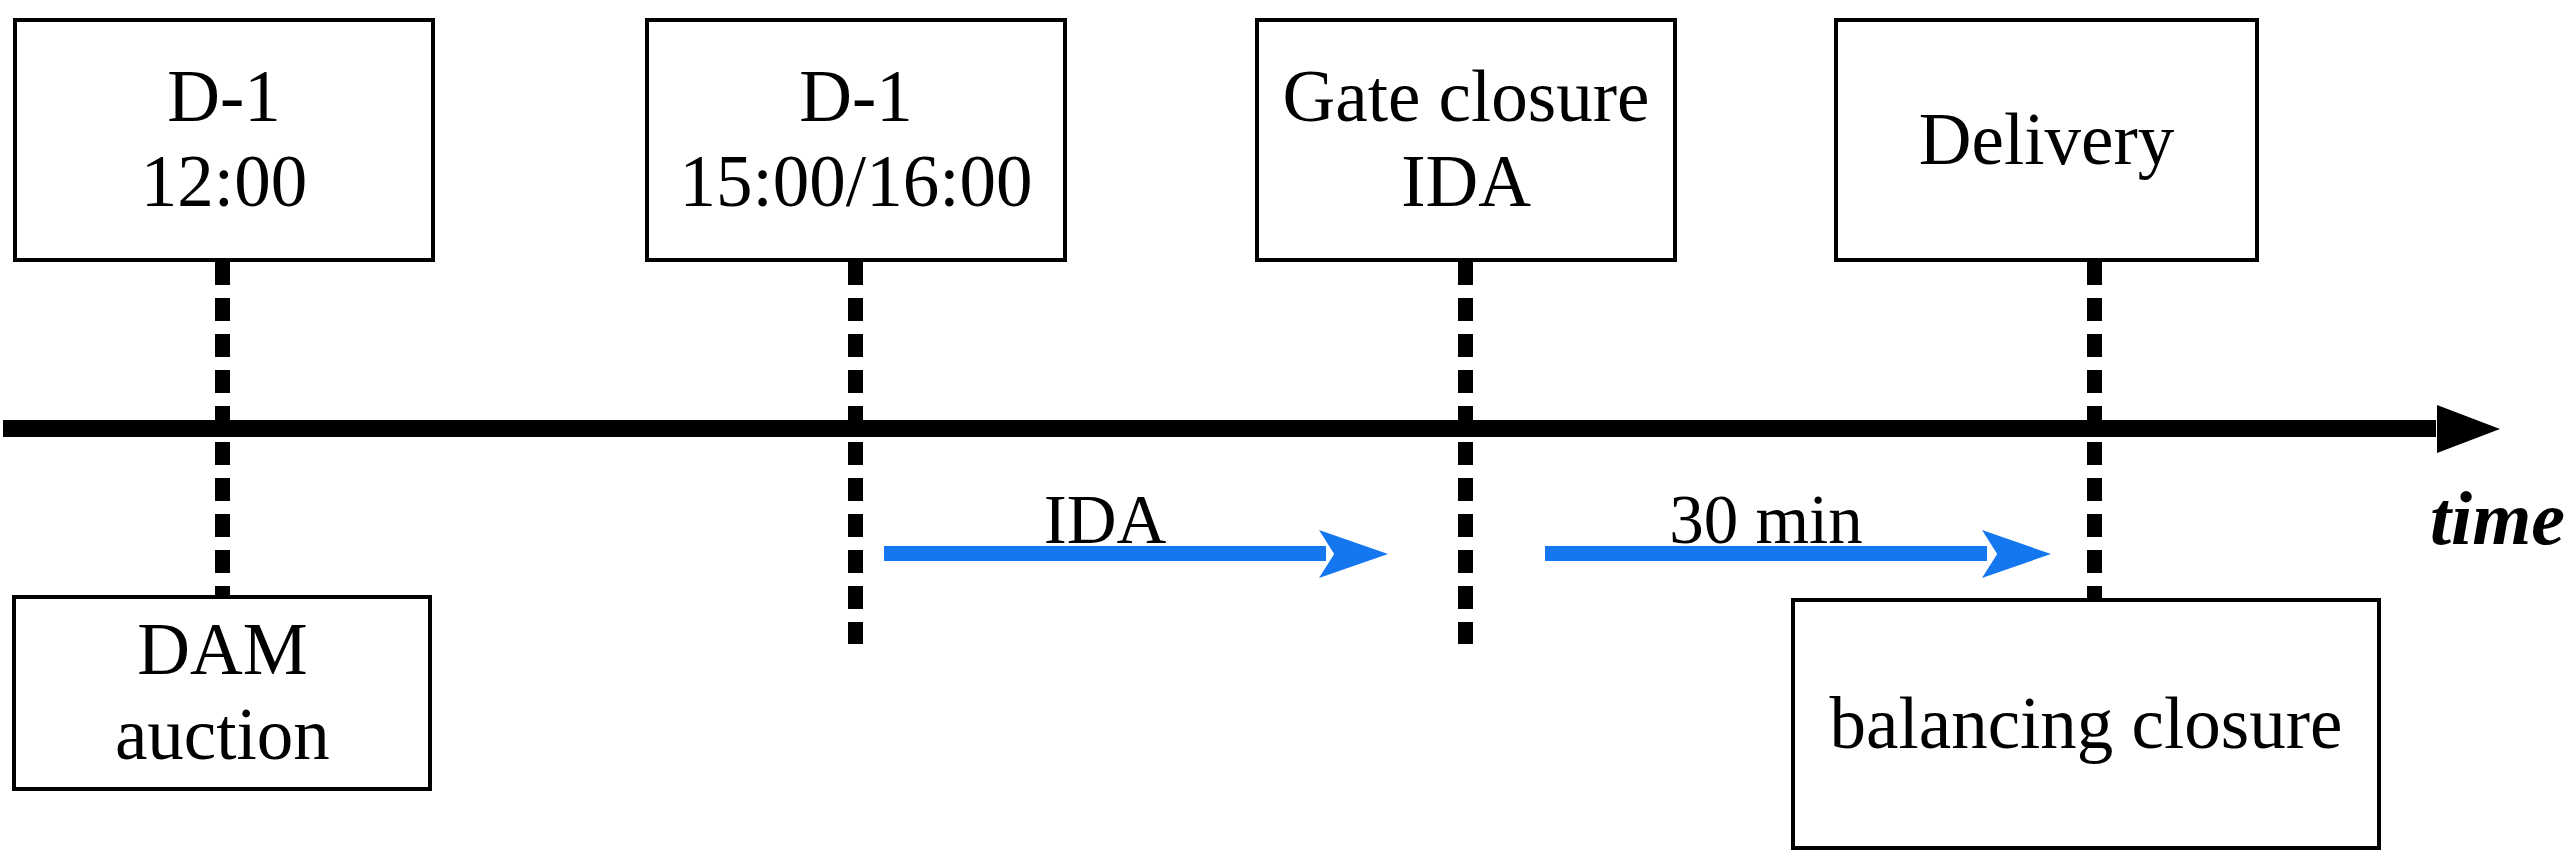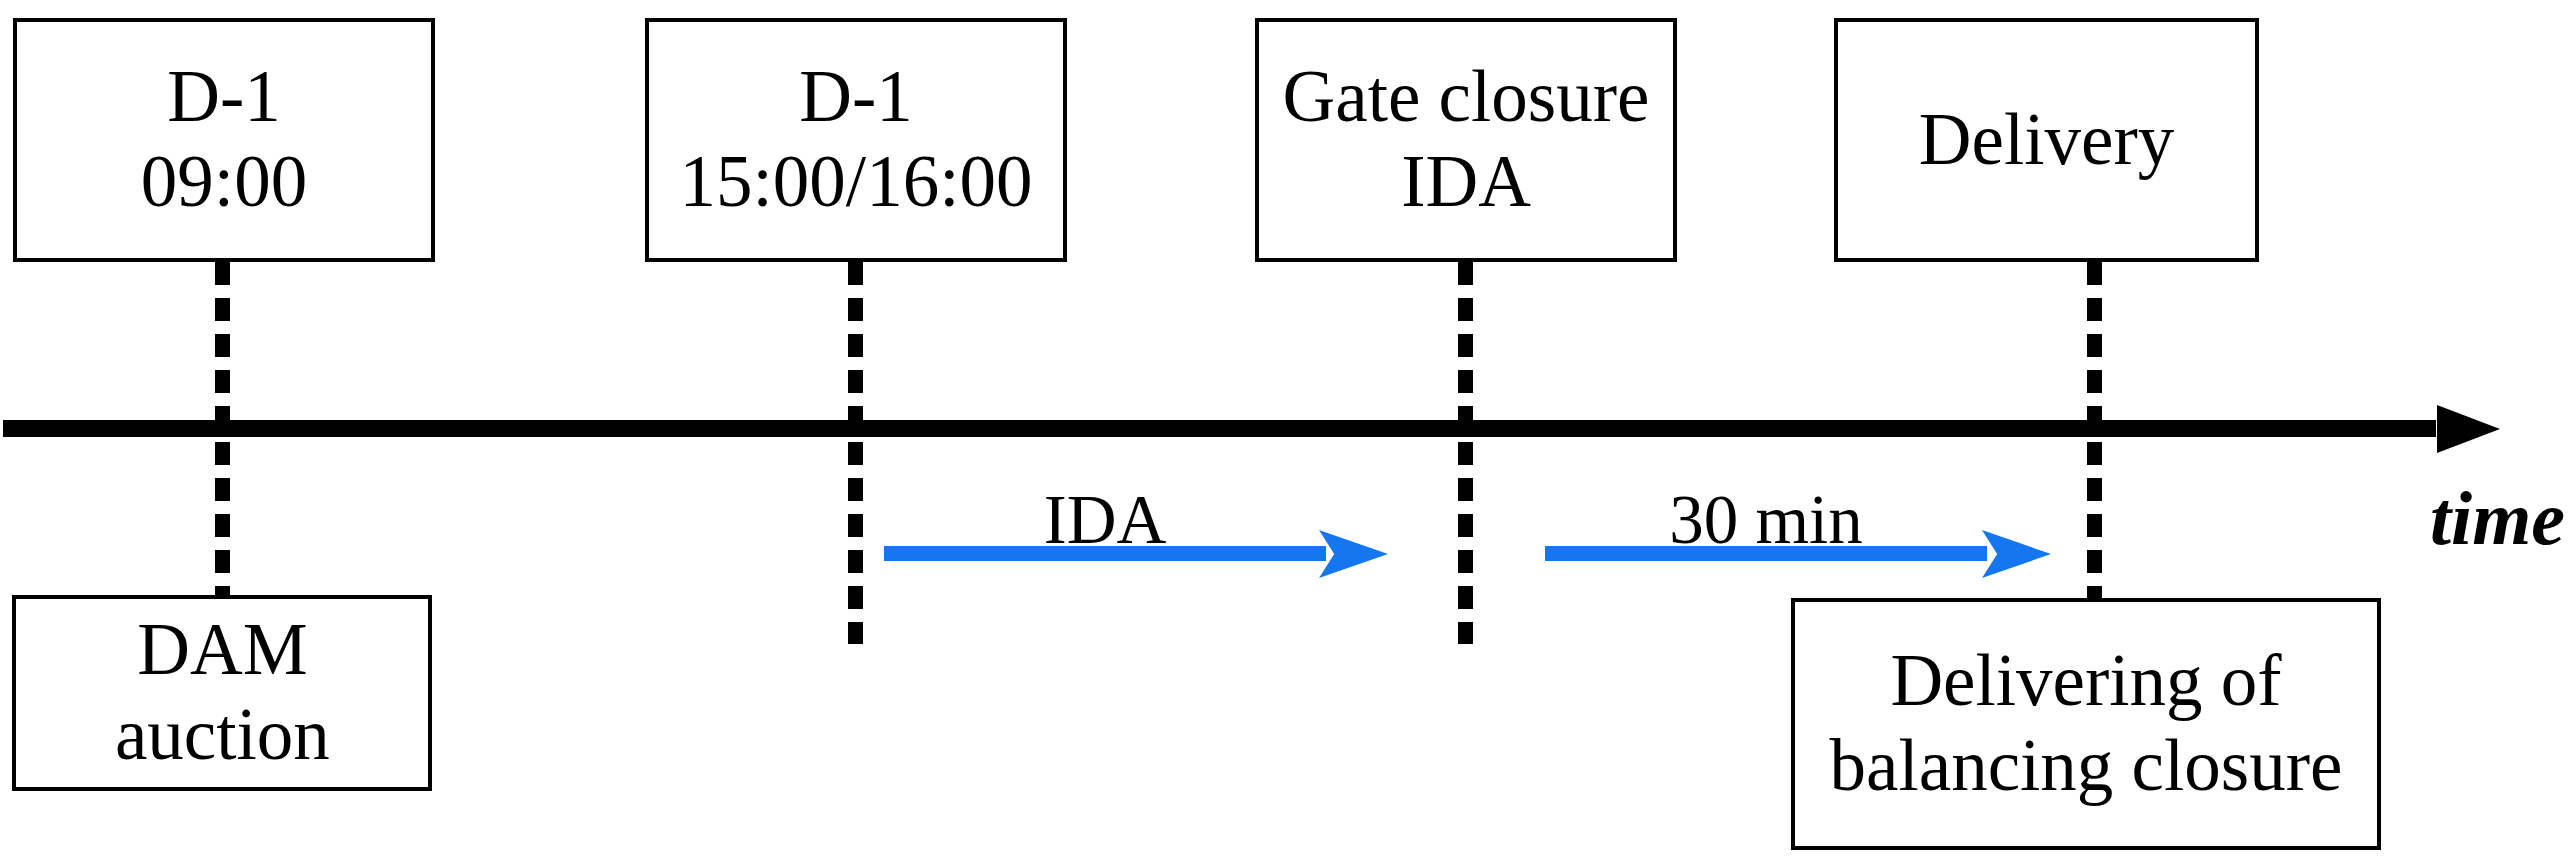--- a/index.html
+++ b/index.html
@@ -99,21 +99,21 @@
   .flow-label-1 { left: 884px; }
   .flow-label-2 { left: 1545px; }
 </style>
 </head>
 <body>
 
 <div class="canvas">
 
   <div class="box box-top-1">
     <div>D-1</div>
-    <div>09:00</div>
+    <div>12:00</div>
   </div>
   <div class="box box-top-2">
     <div>D-1</div>
     <div>15:00/16:00</div>
   </div>
   <div class="box box-top-3">
     <div>Gate closure</div>
     <div>IDA</div>
   </div>
   <div class="box box-top-4">
@@ -135,18 +135,17 @@
 
   <div class="flow-label flow-label-2">30 min</div>
   <div class="flow-stem flow-stem-2"></div>
   <div class="flow-head flow-head-2"></div>
 
   <div class="box box-bot-1">
     <div>DAM</div>
     <div>auction</div>
   </div>
   <div class="box box-bot-2">
-    <div>Delivering of</div>
     <div>balancing closure</div>
   </div>
 
 </div>
 
 
 </body></html>

